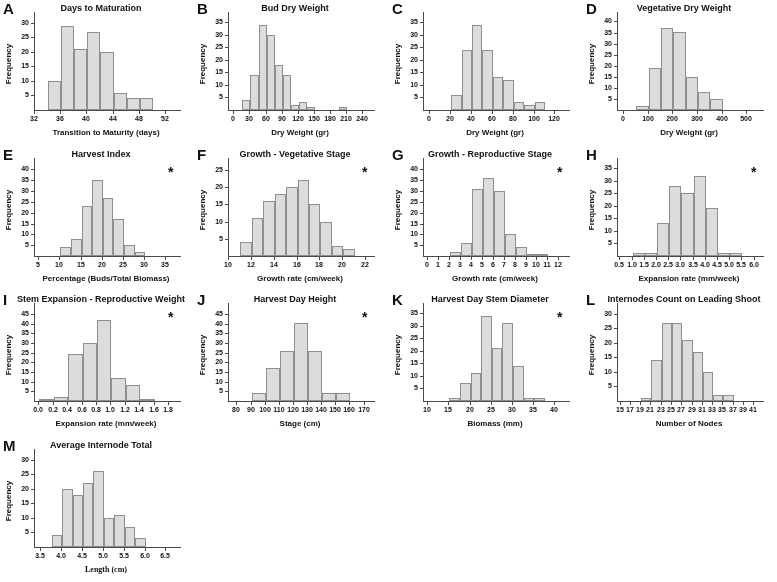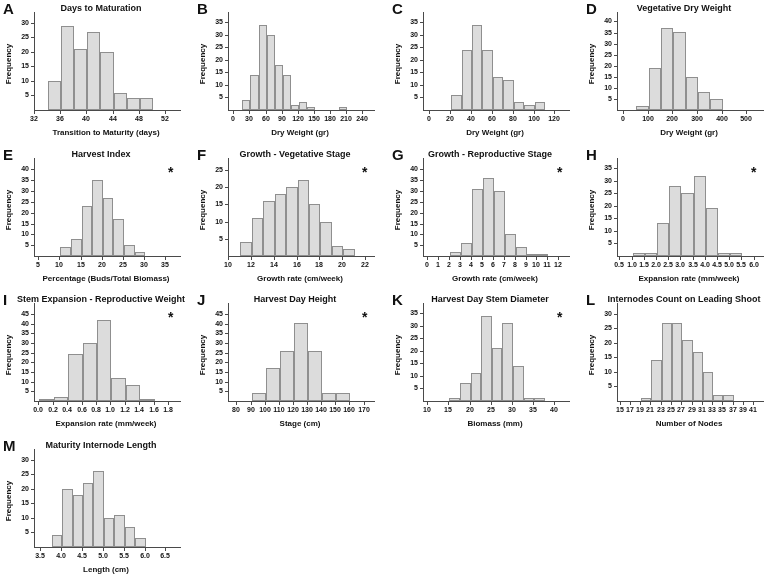--- a/index.html
+++ b/index.html
@@ -92,20 +92,21 @@
       <div class="tickmark" style="left: 113px; top: 111px; width: 1px; height: 3px;"></div>
       <div class="ticklab x" style="left: 101px; width: 24px; top: 115px;">44</div>
       <div class="tickmark" style="left: 139px; top: 111px; width: 1px; height: 3px;"></div>
       <div class="ticklab x" style="left: 127px; width: 24px; top: 115px;">48</div>
       <div class="tickmark" style="left: 165px; top: 111px; width: 1px; height: 3px;"></div>
       <div class="ticklab x" style="left: 153px; width: 24px; top: 115px;">52</div>
       <div class="xlab" style="left: 14px; width: 184px; top: 128px;">Transition to Maturity (days)</div>
     </div>
     <div class="panel" style="left: 194px; top: 0px;">
       <div class="panel-letter">B</div>
+      <div class="panel-title" style="left: 8px; width: 186px;">Bud Dry Weight</div>
       <div class="ylab" style="left: -37px; top: 57.5px; width: 93px; height: 12px;">Frequency</div>
       <div class="axis" style="left: 34px; top: 12px; width: 1px; height: 98px;"></div>
       <div class="axis" style="left: 34px; top: 110px; width: 147px; height: 1px;"></div>
       <div class="bars" style="left: 34px; top: 17px; width: 144px; height: 93px;">
         <div class="bar" title="Bud Dry Weight: 15–30 → 4" style="left: 14px; width: 8px; height: 10px;"></div>
         <div class="bar" title="Bud Dry Weight: 30–45 → 14" style="left: 22px; width: 9px; height: 35px;"></div>
         <div class="bar" title="Bud Dry Weight: 45–60 → 34" style="left: 31px; width: 8px; height: 85px;"></div>
         <div class="bar" title="Bud Dry Weight: 60–75 → 30" style="left: 39px; width: 8px; height: 75px;"></div>
         <div class="bar" title="Bud Dry Weight: 75–90 → 18" style="left: 47px; width: 8px; height: 45px;"></div>
         <div class="bar" title="Bud Dry Weight: 90–105 → 14" style="left: 55px; width: 8px; height: 35px;"></div>
@@ -667,21 +668,21 @@
       <div class="tickmark" style="left: 150px; top: 111px; width: 1px; height: 3px;"></div>
       <div class="ticklab x" style="left: 138px; width: 24px; top: 115px;">37</div>
       <div class="tickmark" style="left: 160px; top: 111px; width: 1px; height: 3px;"></div>
       <div class="ticklab x" style="left: 148px; width: 24px; top: 115px;">39</div>
       <div class="tickmark" style="left: 170px; top: 111px; width: 1px; height: 3px;"></div>
       <div class="ticklab x" style="left: 158px; width: 24px; top: 115px;">41</div>
       <div class="xlab" style="left: 14px; width: 184px; top: 128px;">Number of Nodes</div>
     </div>
     <div class="panel" style="left: 0px; top: 437px;">
       <div class="panel-letter">M</div>
-      <div class="panel-title" style="left: 8px; width: 186px;">Maturity Internode Length</div>
+      <div class="panel-title" style="left: 8px; width: 186px;">Average Internode Total</div>
       <div class="ylab" style="left: -37px; top: 57.5px; width: 93px; height: 12px;">Frequency</div>
       <div class="axis" style="left: 34px; top: 12px; width: 1px; height: 98px;"></div>
       <div class="axis" style="left: 34px; top: 110px; width: 147px; height: 1px;"></div>
       <div class="bars" style="left: 34px; top: 17px; width: 144px; height: 93px;">
         <div class="bar" title="Average Internode Length: 3.75–4 → 4" style="left: 18px; width: 10px; height: 12px;"></div>
         <div class="bar" title="Average Internode Length: 4–4.25 → 20" style="left: 28px; width: 11px; height: 58px;"></div>
         <div class="bar" title="Average Internode Length: 4.25–4.5 → 18" style="left: 39px; width: 10px; height: 52px;"></div>
         <div class="bar" title="Average Internode Length: 4.5–4.75 → 22" style="left: 49px; width: 10px; height: 64px;"></div>
         <div class="bar" title="Average Internode Length: 4.75–5 → 26" style="left: 59px; width: 11px; height: 76px;"></div>
         <div class="bar" title="Average Internode Length: 5–5.25 → 10" style="left: 70px; width: 10px; height: 29px;"></div>
@@ -708,15 +709,15 @@
       <div class="tickmark" style="left: 82px; top: 111px; width: 1px; height: 3px;"></div>
       <div class="ticklab x" style="left: 70px; width: 24px; top: 115px;">4.5</div>
       <div class="tickmark" style="left: 103px; top: 111px; width: 1px; height: 3px;"></div>
       <div class="ticklab x" style="left: 91px; width: 24px; top: 115px;">5.0</div>
       <div class="tickmark" style="left: 124px; top: 111px; width: 1px; height: 3px;"></div>
       <div class="ticklab x" style="left: 112px; width: 24px; top: 115px;">5.5</div>
       <div class="tickmark" style="left: 145px; top: 111px; width: 1px; height: 3px;"></div>
       <div class="ticklab x" style="left: 133px; width: 24px; top: 115px;">6.0</div>
       <div class="tickmark" style="left: 165px; top: 111px; width: 1px; height: 3px;"></div>
       <div class="ticklab x" style="left: 153px; width: 24px; top: 115px;">6.5</div>
-      <div class="xlab" style="left: 14px; width: 184px; top: 128px;">Length (cm)</div>
+      <div class="xlab" style="left: 14px; width: 184px; top: 128px; font-family: Liberation Serif, serif;">Length (cm)</div>
     </div>
   </div>
 
 </body></html>

